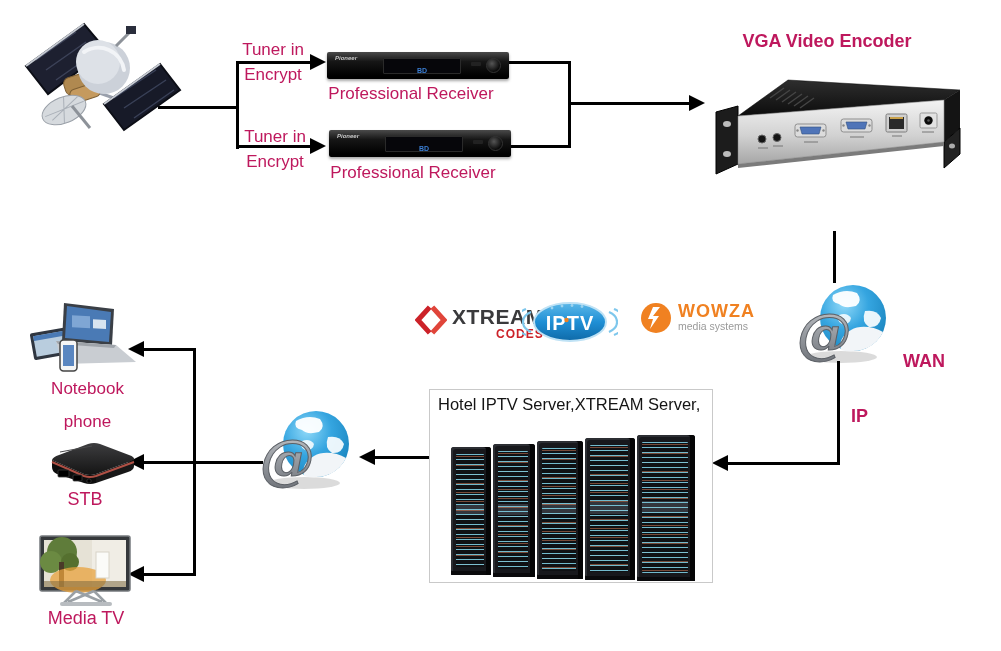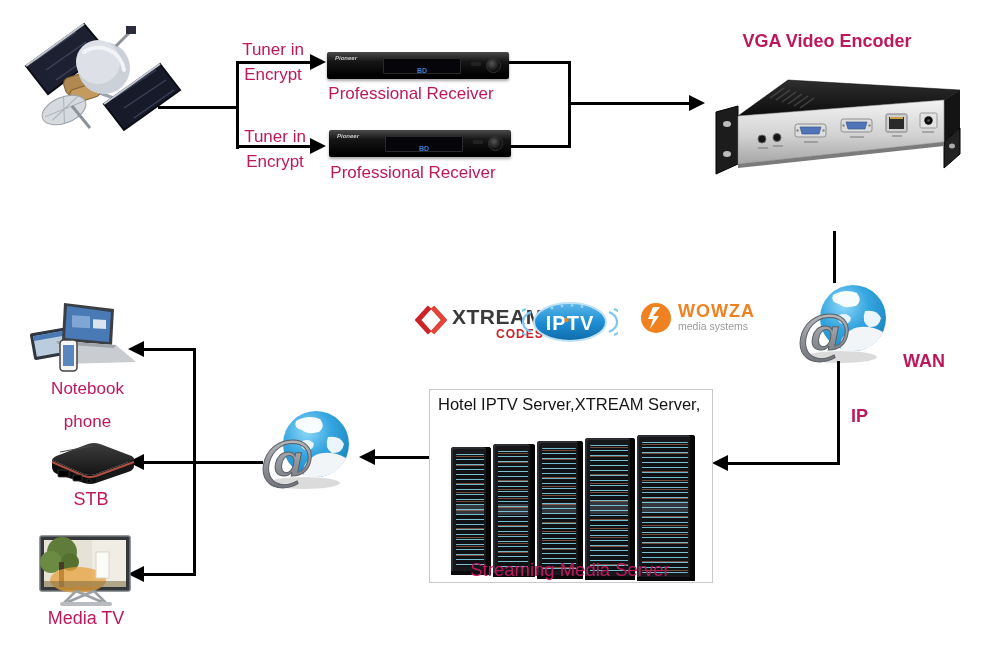--- a/index.html
+++ b/index.html
@@ -255,21 +255,20 @@
   </div>
 
   <div class="server-box">
     <div class="bt" style="top:4px;">Hotel IPTV Server,XTREAM Server,</div>
     <div class="rack" style="left:21px;top:57px;width:40px;height:128px;"></div>
     <div class="rack" style="left:63px;top:54px;width:42px;height:133px;"></div>
     <div class="rack" style="left:107px;top:51px;width:46px;height:138px;"></div>
     <div class="rack" style="left:155px;top:48px;width:50px;height:142px;"></div>
     <div class="rack" style="left:207px;top:45px;width:58px;height:146px;"></div>
   </div>
-  <div class="lbl center" style="left:440px;top:559px;width:260px;font-size:18.5px;">Streaming Media Server</div>
 
   <div class="globe" style="left:258px;top:407px;">
     <svg width="100" height="84" viewBox="0 0 100 84">
       <ellipse cx="46" cy="76" rx="36" ry="6" fill="#000" opacity=".14"></ellipse>
       <circle cx="58" cy="37" r="33" fill="url(#gSphere)"></circle>
       <path d="M58,70 a33,33 0 0 0 30,-19 c-10,-6 -24,-7 -32,-2 c-9,5 -12,12 -10,20 a33,33 0 0 0 12,1z" fill="#f2f5f8"></path>
       <path d="M38,14 q12,-7 24,-2 q6,8 -1,13 q-12,3 -17,-2 q-9,-2 -6,-9z" fill="#fff" opacity=".95"></path>
       <path d="M70,30 q12,-2 16,7 q-2,10 -12,9 q-8,-5 -4,-16z" fill="#fff" opacity=".9"></path>
       <path d="M44,34 q8,-3 12,3 q-1,7 -9,6 q-6,-3 -3,-9z" fill="#fff" opacity=".85"></path>
       <text x="2" y="72" font-size="54" font-weight="bold" font-style="italic" font-family="'DejaVu Serif',serif" fill="url(#gAt)" stroke="#5c6066" stroke-width="1">@</text>
@@ -303,21 +302,21 @@
     </defs>
     <path d="M12,24 Q13,21 19,19 L48,8 Q54,6 60,8 L89,19 Q95,21 94,24 L56,38 Q50,40 44,38 Z" fill="url(#stbTop)"></path>
     <path d="M12,24 L12,31 Q12,36 17,38 L44,47 Q50,49 56,47 L56,38 Q50,40 44,38 Z" fill="#0e0e0e"></path>
     <path d="M56,38 L56,47 L88,36 Q94,34 94,30 L94,24 Z" fill="#181818"></path>
     <path d="M12,26 L44,40 Q50,42 56,40 L94,26" stroke="#c0564a" stroke-width="2" fill="none" opacity=".9"></path>
     <rect x="18" y="34" width="11" height="7" rx="1" fill="#000" stroke="#3a3a3a" stroke-width=".8"></rect>
     <rect x="33" y="39" width="9" height="6" rx="1" fill="#000" stroke="#3a3a3a" stroke-width=".8"></rect>
     <circle cx="49" cy="45" r="2.2" fill="#000" stroke="#3a3a3a" stroke-width=".8"></circle>
     <path d="M20,16 L52,10" stroke="#4a4a4c" stroke-width="1" fill="none"></path>
   </svg>
-  <div class="lbl center" style="left:36px;top:489px;width:110px;font-size:18px;">STB</div>
+  <div class="lbl center" style="left:30px;top:489px;width:110px;font-size:18px;">STB</div>
 
   <svg style="position:absolute;left:36px;top:534px;" width="100" height="76" viewBox="0 0 100 76">
     <rect x="4" y="2" width="90" height="55" rx="2" fill="#35383b" stroke="#75797d" stroke-width="1.5"></rect>
     <rect x="8" y="6" width="82" height="47" fill="#e6e2d6"></rect>
     <rect x="56" y="6" width="34" height="47" fill="#f0ede5"></rect>
     <circle cx="26" cy="18" r="15" fill="#5f7c3a"></circle>
     <circle cx="15" cy="28" r="11" fill="#6b8a42"></circle>
     <circle cx="34" cy="28" r="9" fill="#55702f"></circle>
     <rect x="23" y="28" width="5" height="25" fill="#4a3a28"></rect>
     <ellipse cx="42" cy="46" rx="28" ry="13" fill="#e8a23c" opacity=".75"></ellipse>

